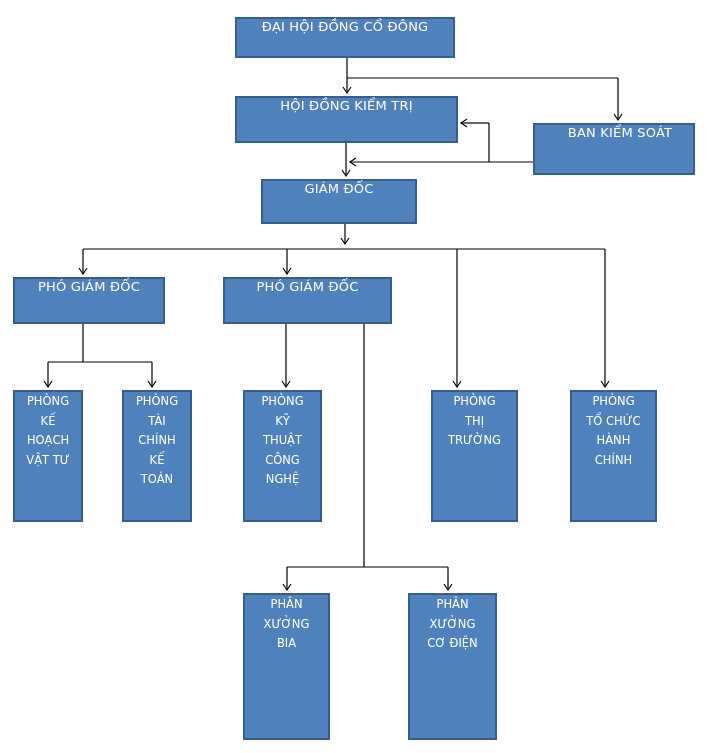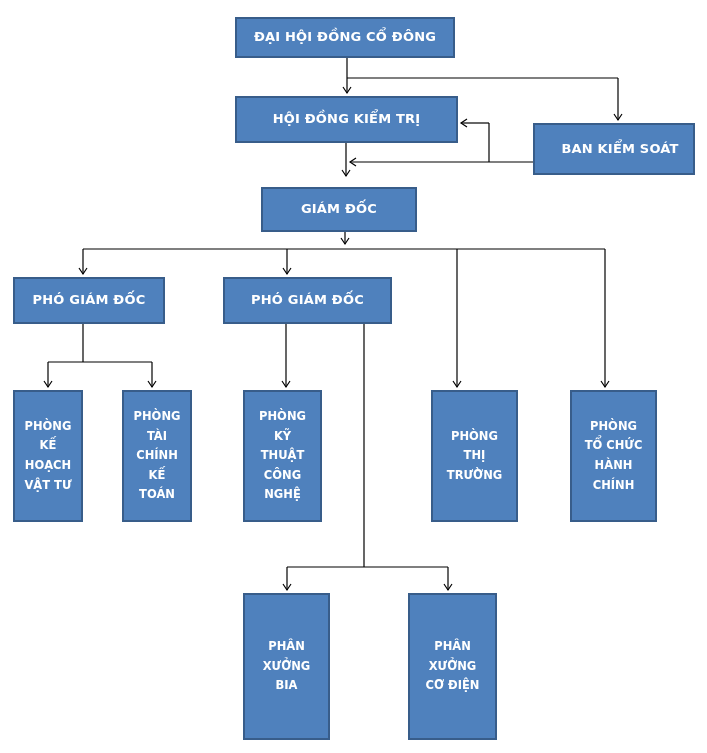--- a/index.html
+++ b/index.html
@@ -22,39 +22,39 @@
     z-index: 1;
   }
   .node {
     position: absolute;
     z-index: 2;
     box-sizing: border-box;
     background: var(--node-fill, #4f81bd);
     border: 2px solid var(--node-border, #385d8a);
     color: var(--node-text, #ffffff);
     display: flex;
-    align-items: center;
+    align-items: flex-start;
     justify-content: center;
     text-align: center;
-    font-weight: bold;
+    font-weight: normal;
   }
   .node-label {
     white-space: pre-line;
     line-height: 1.25;
   }
   .node.multi .node-label {
     line-height: 1.7;
   }
   .lvl-top { font-size: 13px; letter-spacing: 0.2px; }
   .lvl-small { font-size: 11.5px; }
 
   .n-daihoi   { left: 235px; top: 17px;  width: 220px; height: 41px; }
   .n-hoidong  { left: 235px; top: 96px;  width: 223px; height: 47px; }
   .n-bks      { left: 533px; top: 123px; width: 162px; height: 52px; padding-left: 12px; }
-  .n-giamdoc  { left: 261px; top: 179px; width: 156px; height: 45px; margin-top: 8px; }
+  .n-giamdoc  { left: 261px; top: 179px; width: 156px; height: 45px; }
   .n-pho1     { left: 13px;  top: 277px; width: 152px; height: 47px; }
   .n-pho2     { left: 223px; top: 277px; width: 169px; height: 47px; }
   .n-kehoach  { left: 13px;  top: 390px; width: 70px;  height: 132px; }
   .n-taichinh { left: 122px; top: 390px; width: 70px;  height: 132px; }
   .n-kythuat  { left: 243px; top: 390px; width: 79px;  height: 132px; }
   .n-thitruong{ left: 431px; top: 390px; width: 87px;  height: 132px; }
   .n-tochuc   { left: 570px; top: 390px; width: 87px;  height: 132px; }
   .n-bia      { left: 243px; top: 593px; width: 87px;  height: 147px; }
   .n-codien   { left: 408px; top: 593px; width: 89px;  height: 147px; }
 </style>

